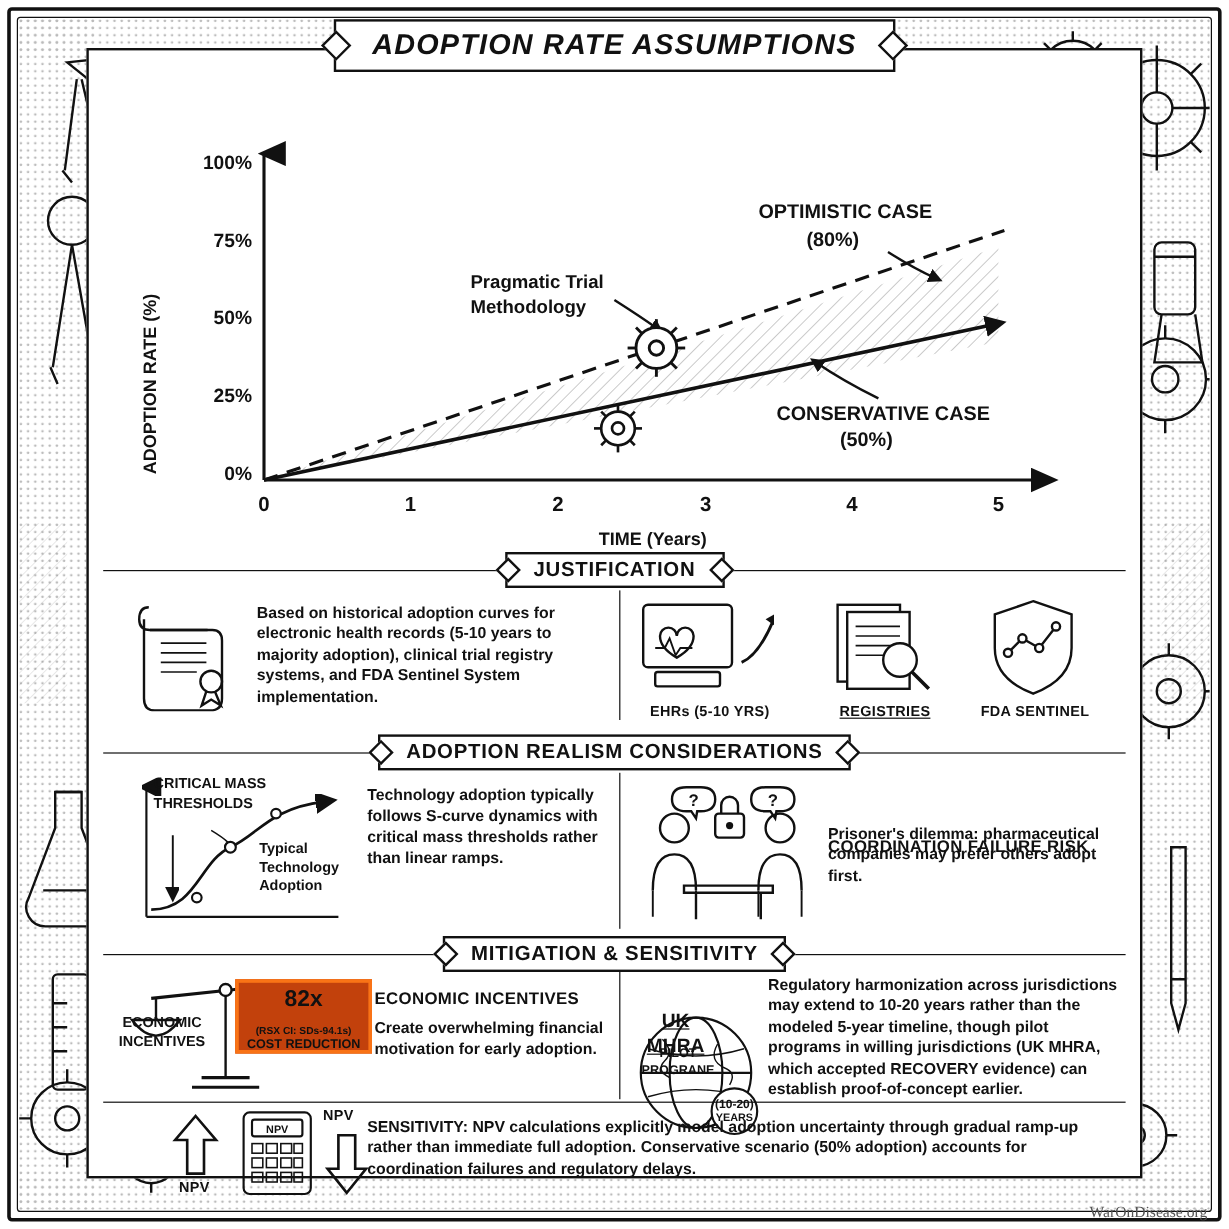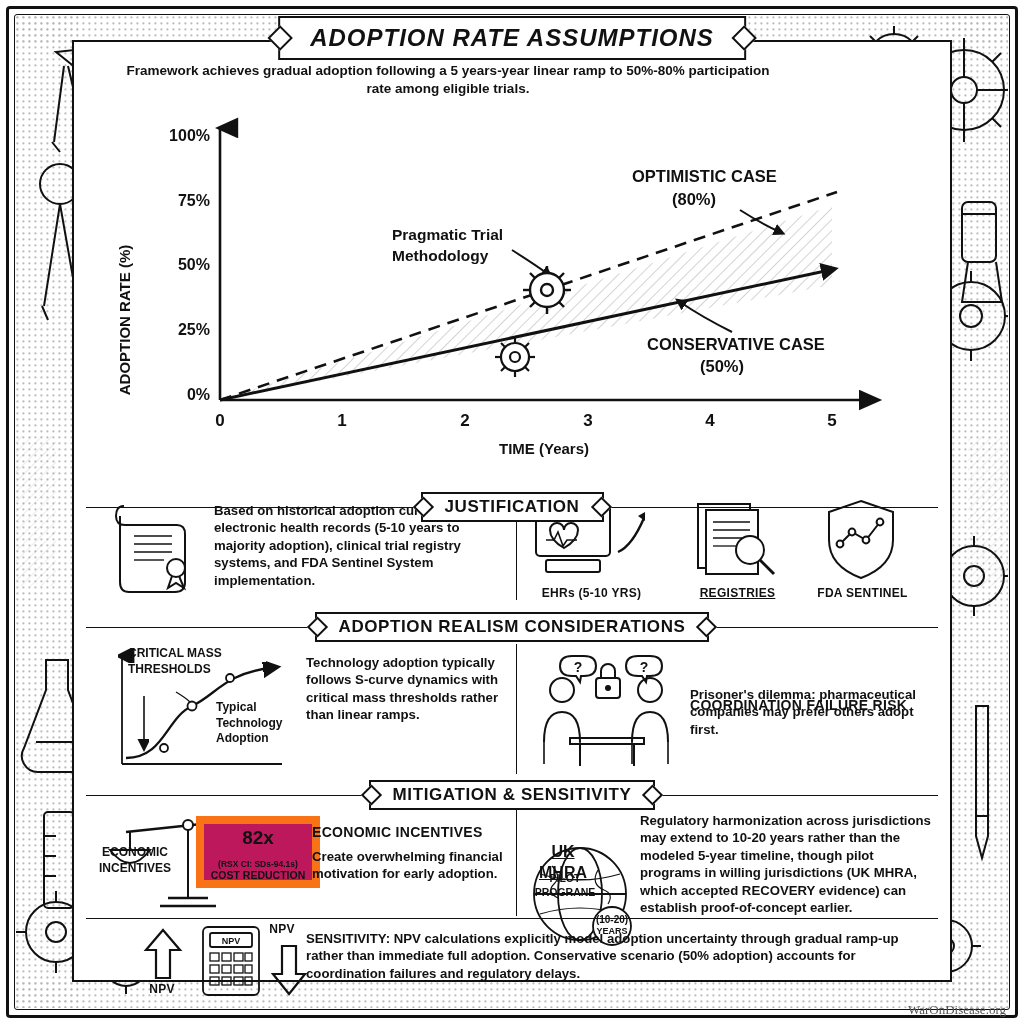--- a/index.html
+++ b/index.html
@@ -188,21 +188,20 @@
   </div>
 
   <div class="sheet"></div>
 
   <div class="title-wrap">
     <div class="title-box">
       <div class="title-text">ADOPTION RATE ASSUMPTIONS</div>
     </div>
   </div>
 
-  <div class="intro">Framework achieves gradual adoption following a 5 years-year linear ramp to 50%-80% participation rate among eligible trials.</div>
 
   <div class="chart">
     <svg viewBox="0 0 800 350" xmlns="http://www.w3.org/2000/svg">
       <defs>
         <pattern id="chartHatch" width="8" height="8" patternUnits="userSpaceOnUse" patternTransform="rotate(45)">
           <line x1="0" y1="0" x2="0" y2="8" stroke="#8d8d8d" stroke-width="0.9"></line>
         </pattern>
         <marker id="arrowR" markerWidth="12" markerHeight="12" refX="2" refY="4" orient="auto">
           <path d="M0,0 L9,4 L0,8 z" fill="#111"></path>
         </marker>
@@ -277,21 +276,21 @@
         <line x1="0" y1="-14" x2="0" y2="-20"></line>
           <line x1="0" y1="14" x2="0" y2="20"></line>
         <line x1="-10" y1="-10" x2="-14" y2="-14"></line>
           <line x1="10" y1="10" x2="14" y2="14"></line>
         <line x1="10" y1="-10" x2="14" y2="-14"></line>
           <line x1="-10" y1="10" x2="-14" y2="14"></line>
       </g>
     </svg>
   </div>
 
-  <div class="sec-head" style="top:462px;height:26px;margin-top:32px;">
+  <div class="sec-head" style="top:462px;height:26px;">
     <div class="sec-rule" style="left:86px;right:86px;"></div>
     <div class="sec-label">JUSTIFICATION</div>
   </div>
 
   <div class="blk" style="left:110px;top:498px;width:92px;height:95px;">
     <svg width="92" height="95" viewBox="0 0 92 95" fill="none" stroke="#111" stroke-width="2">
       <path d="M14,8 q-8,0 -8,10 q0,9 9,9 h52 q8,0 8,9 v48 q0,10 -10,10 h-46 q-9,0 -9,-10 v-66"></path>
       <path d="M15,27 h48"></path>
       <g stroke-width="1.4">
         <line x1="24" y1="38" x2="62" y2="38"></line>
@@ -421,21 +420,21 @@
       <line x1="18" y1="26" x2="150" y2="12" stroke-width="2.6"></line>
       <circle cx="80" cy="19" r="5" fill="#fff"></circle>
       <line x1="22" y1="26" x2="22" y2="44"></line>
       <path d="M2,44 q20,26 40,0 z" fill="#fff"></path>
       <line x1="146" y1="13" x2="146" y2="30"></line>
       <path d="M124,30 q22,26 44,0 z" fill="#fff"></path>
     </svg>
   </div>
   <div class="blk txt-sm" style="left:96px;top:845px;width:78px;text-align:center;">ECONOMIC INCENTIVES</div>
 
-  <div class="blk" style="left:196px;top:816px;width:108px;height:56px;border:8px solid #f97316;background:#be185d;">
+  <div class="blk" style="left:196px;top:816px;width:108px;height:56px;border:3px solid #f97316;background:#c2410c;">
     <div style="font-size:19px;font-weight:bold;text-align:center;line-height:1;margin-top:4px;">82x</div>
     <div style="font-size:8.5px;font-weight:bold;text-align:center;margin-top:12px;">(RSX CI: SDs-94.1s)</div>
     <div style="font-size:10.5px;font-weight:bold;text-align:center;">COST REDUCTION</div>
   </div>
 
   <div class="blk hdr" style="left:312px;top:824px;width:210px;">ECONOMIC INCENTIVES</div>
   <div class="blk txt" style="left:312px;top:848px;width:200px;">Create overwhelming financial motivation for early adoption.</div>
 
   <div class="vdiv" style="left:516px;top:806px;height:110px;"></div>
 

